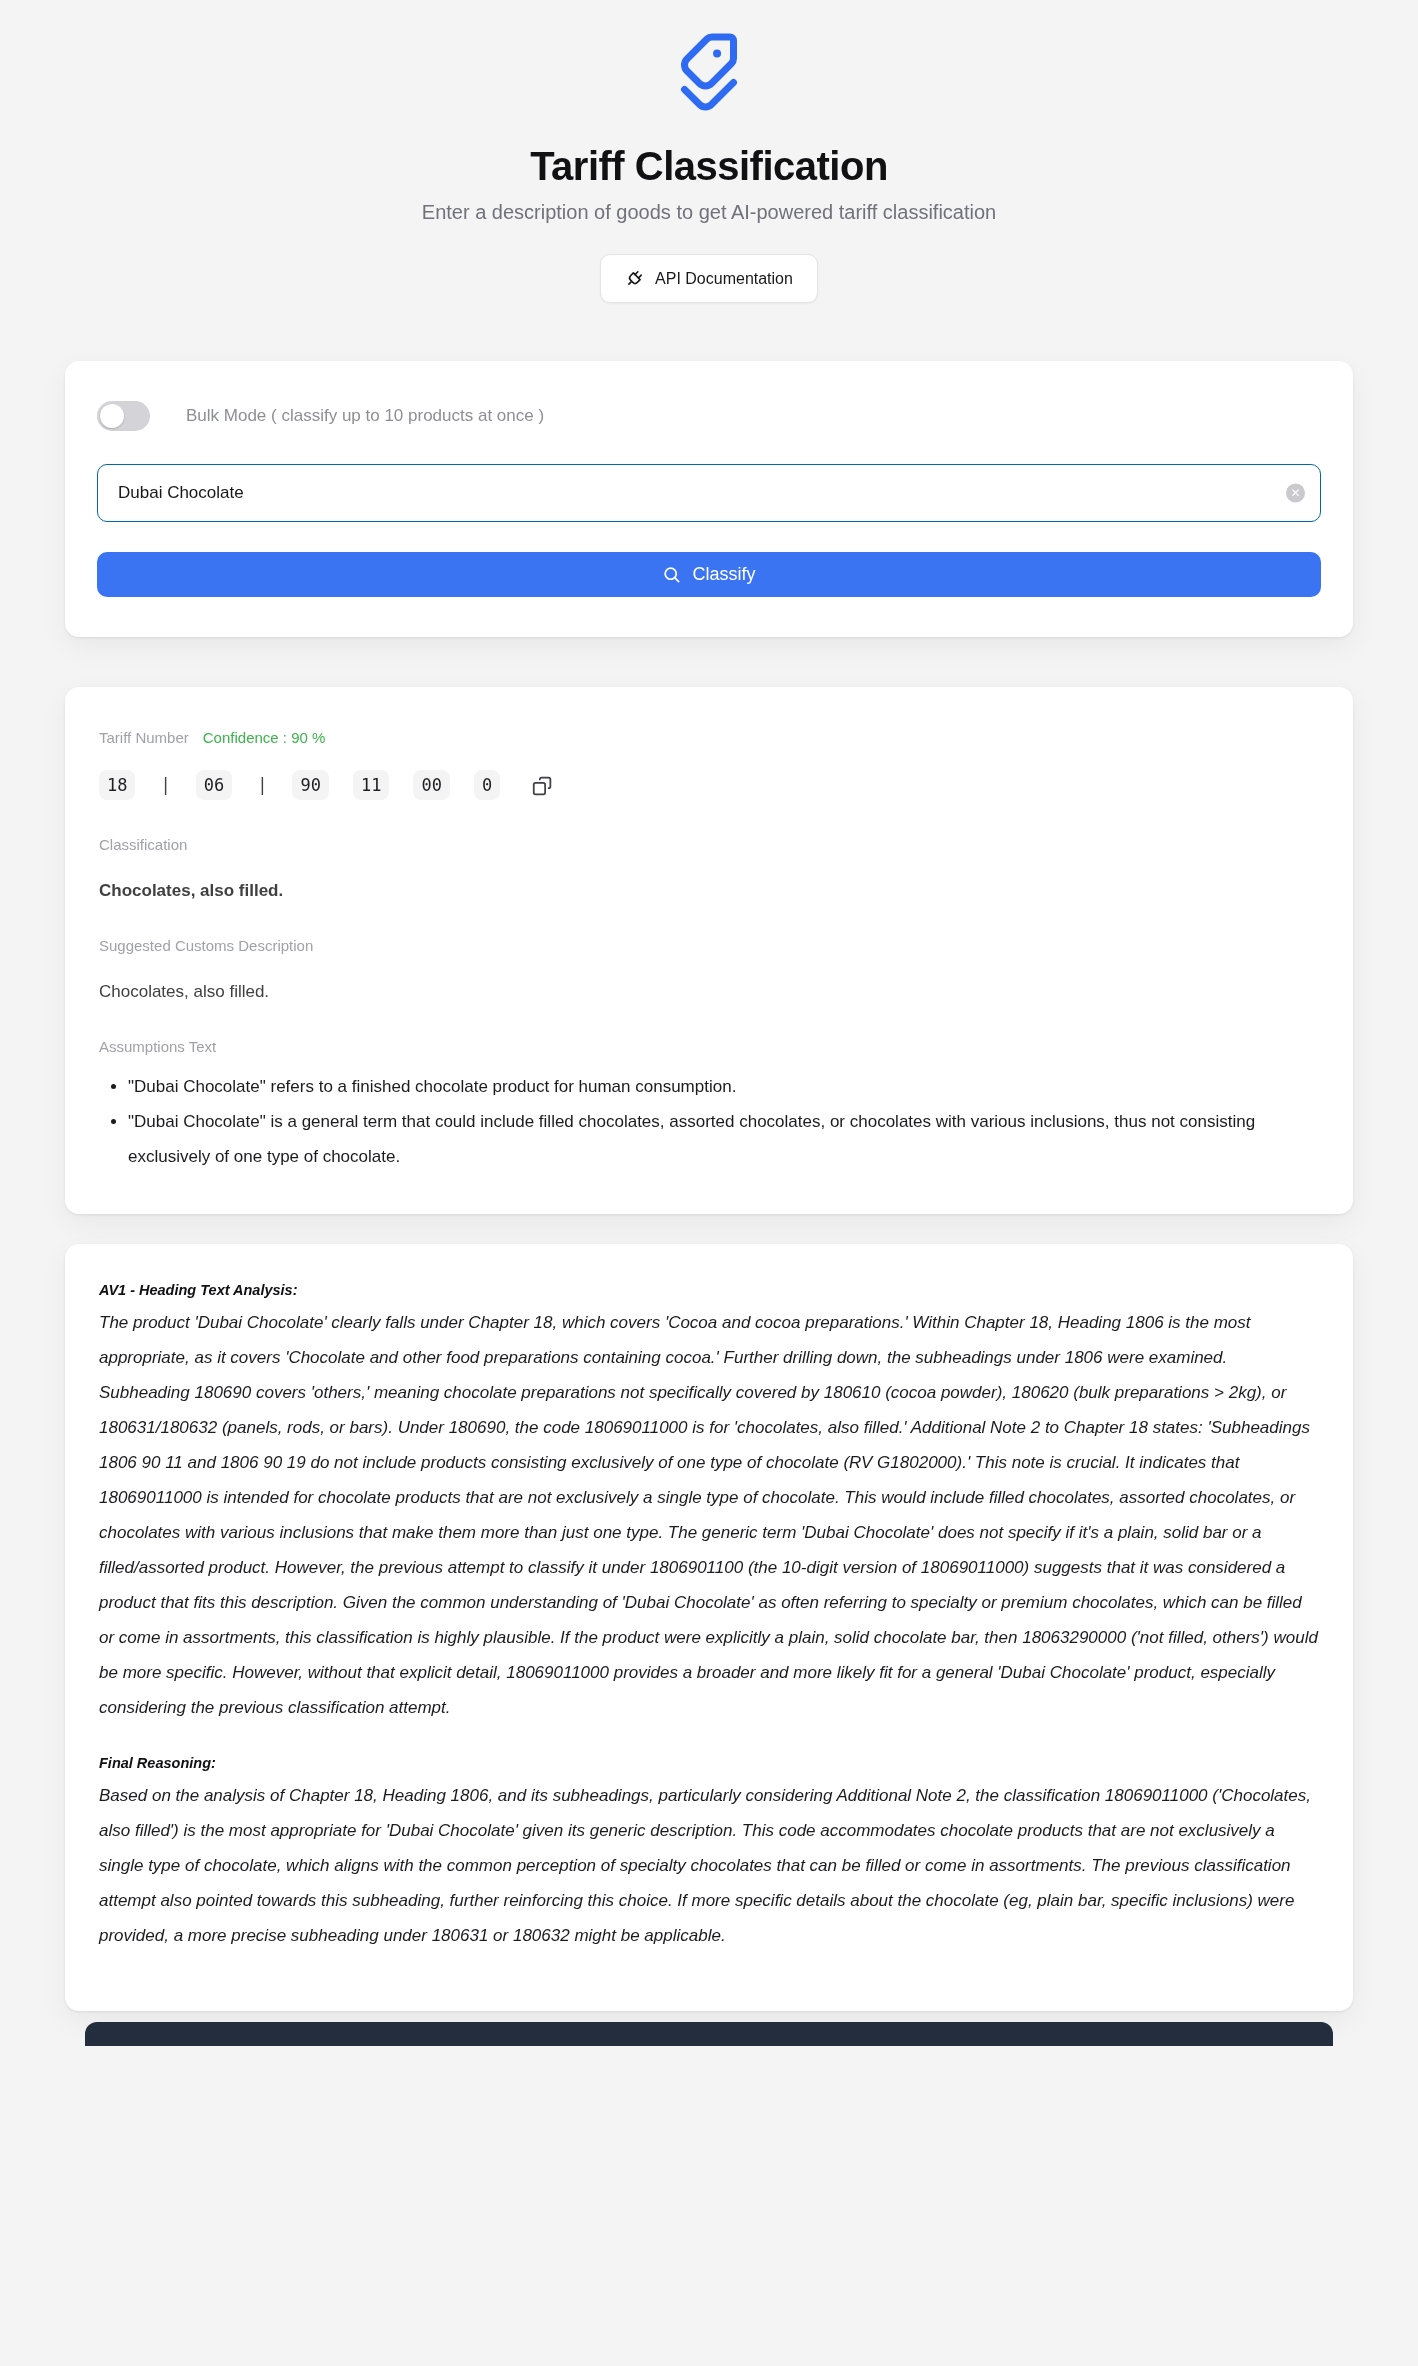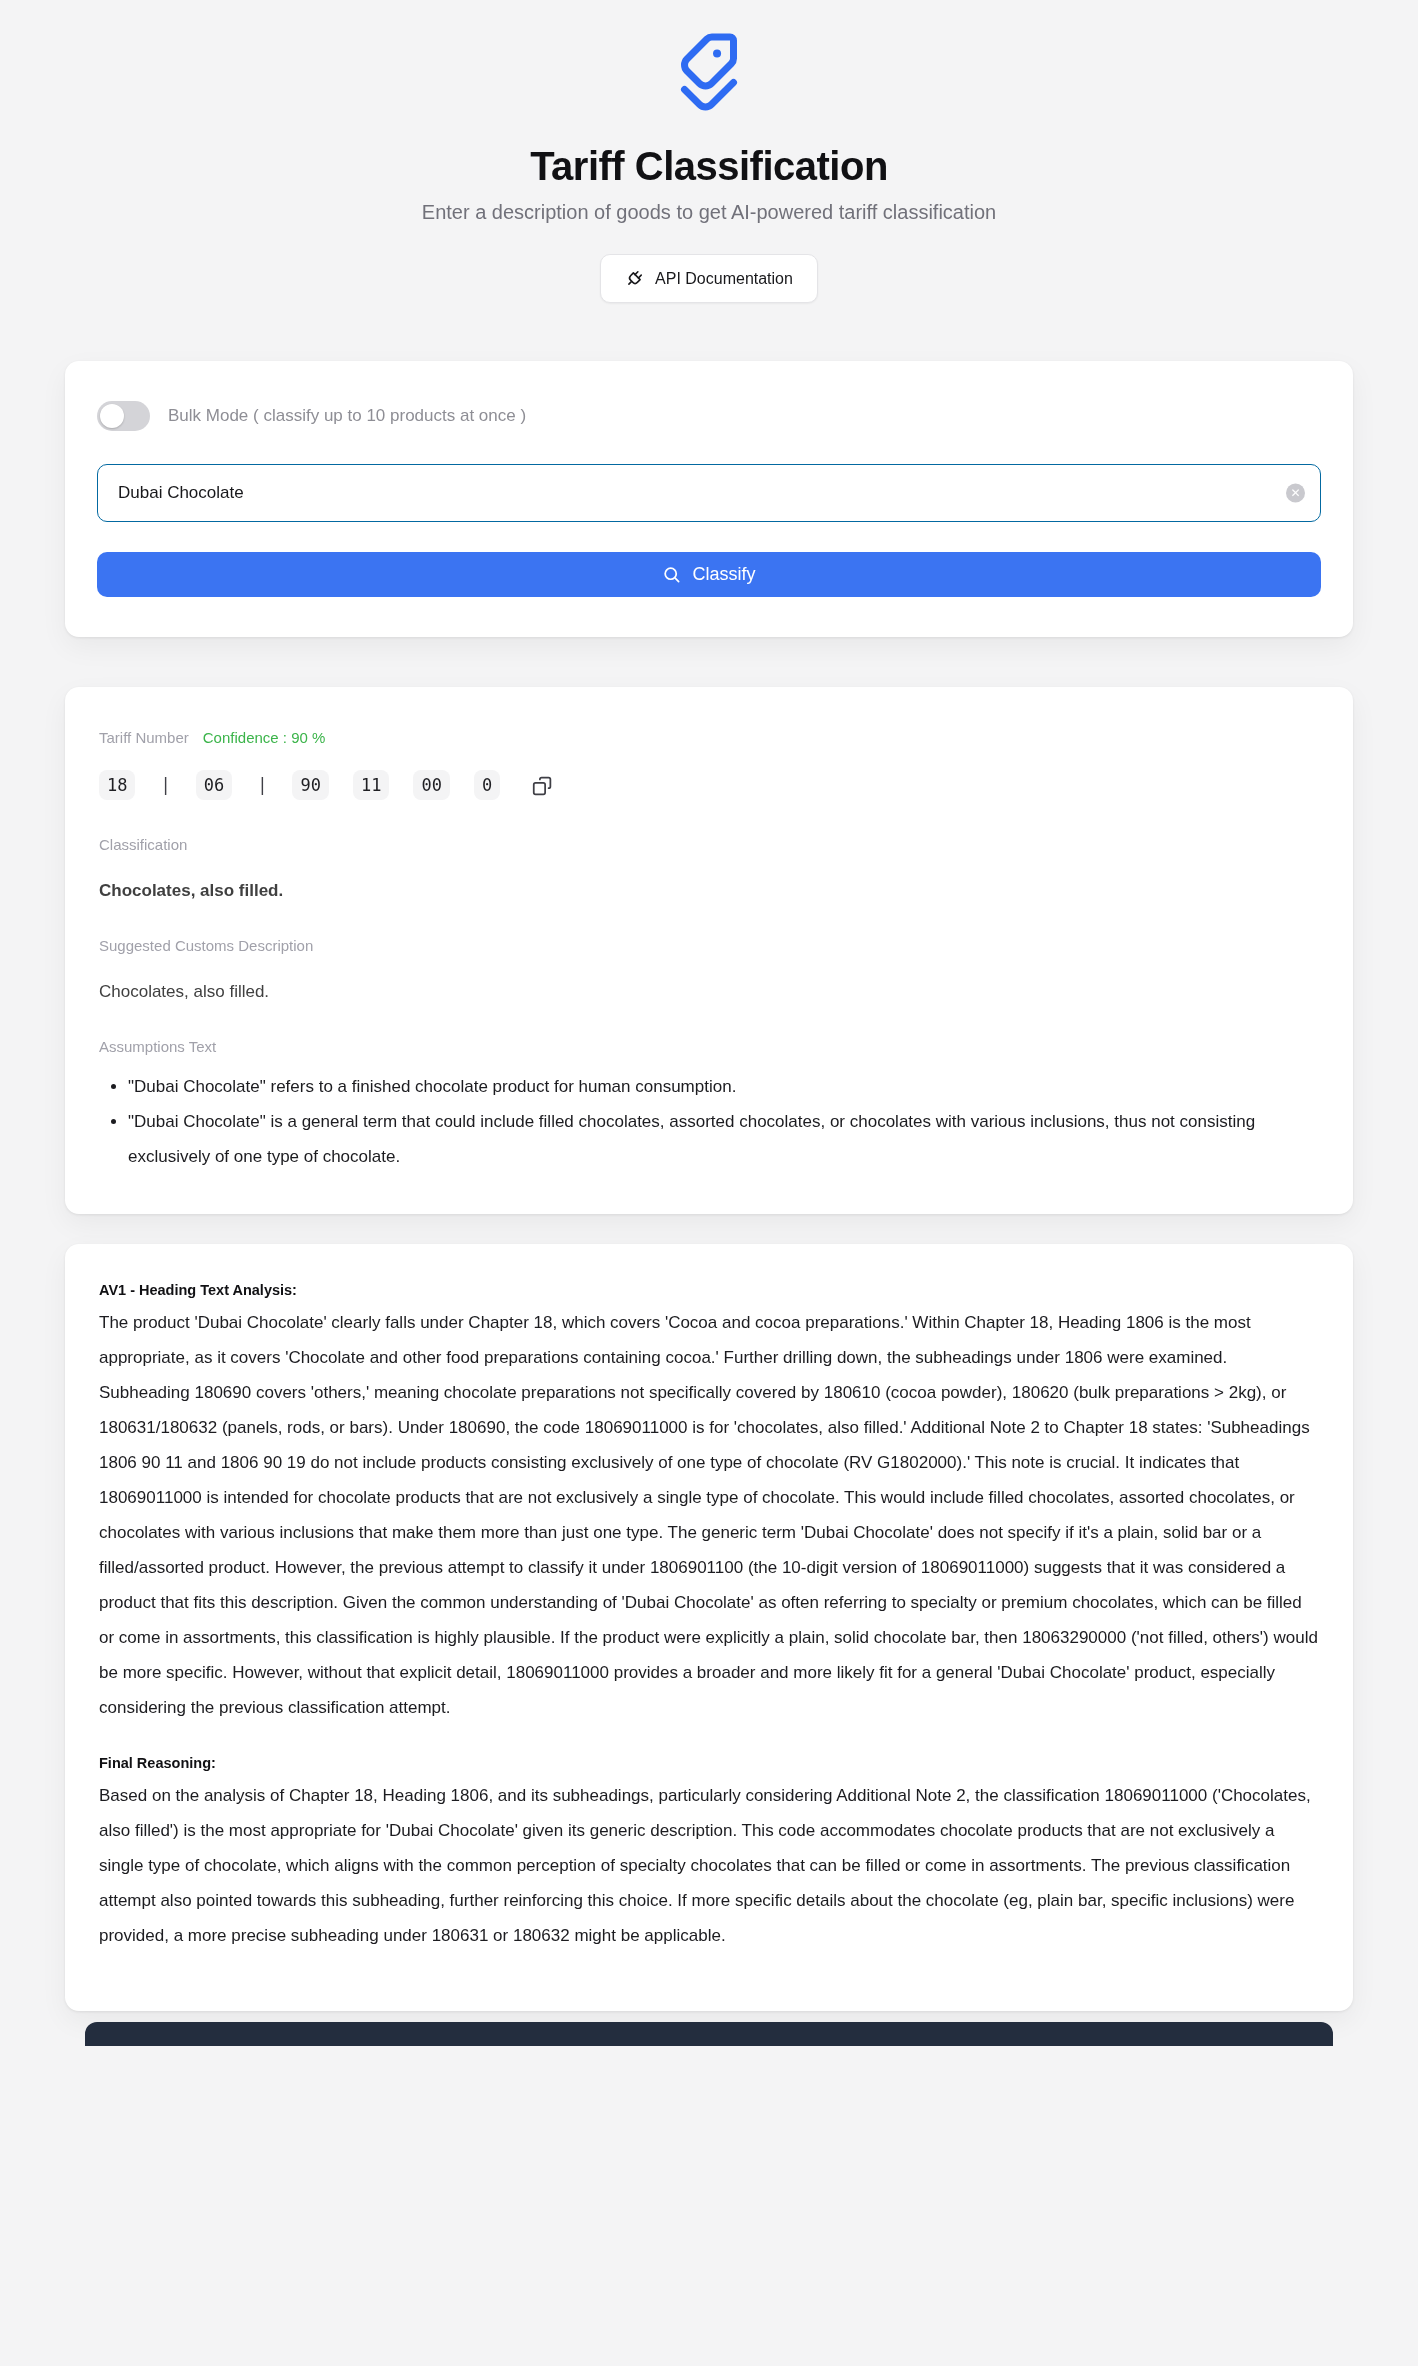--- a/index.html
+++ b/index.html
@@ -31,21 +31,21 @@
   
   .card {
     background: #ffffff; border-radius: 14px;
     box-shadow: 0 1px 3px rgba(0,0,0,0.08), 0 10px 28px rgba(0,0,0,0.05);
   }
   .input-card { margin-top: 58px; padding: 40px 32px; }
   .result-card { margin-top: 50px; padding: 42px 34px 40px; }
   .reasoning-card { margin-top: 30px; }
 
   
-  .toggle-row { display: flex; align-items: center; gap: 18px; }
+  .toggle-row { display: flex; align-items: center; gap: 36px; }
   .switch {
     width: 53px; height: 30px; border-radius: 15px; background: #d4d4d8;
     position: relative; cursor: pointer; flex: 0 0 auto;
   }
   .switch .knob {
     position: absolute; left: 3px; top: 3px; width: 24px; height: 24px;
     border-radius: 50%; background: #ffffff; box-shadow: 0 1px 2px rgba(0,0,0,0.2);
   }
   .toggle-label { font-size: 17px; color: #8e8e95; }
   .input-wrap { position: relative; margin-top: 33px; }
@@ -80,21 +80,21 @@
   .copy-btn { background: none; border: none; cursor: pointer; margin-left: 8px; display: flex; align-items: center; }
   .field-label { margin-top: 36px; }
   .field-value { margin-top: 28px; font-size: 17px; color: #404040; }
   .field-value.bold { font-weight: 700; }
   .assumptions { margin: 14px 0 0 0; padding-left: 29px; }
   .assumptions li { font-size: 17px; line-height: 35px; color: #1c1c20; }
 
   
   .reasoning-header { padding: 30px 34px; border-bottom: 1px solid #ececee; }
   .reasoning-header h2 { font-size: 19px; font-weight: 700; color: #111114; }
-  .reasoning-body { padding: 38px 34px 58px; }
+  .reasoning-body { padding: 38px 34px 58px; font-style: italic; }
   .reasoning-body h3 { font-size: 14.5px; font-weight: 700; color: #111114; margin: 0 0 7px; }
   .reasoning-body .section + .section { margin-top: 30px; }
   .reasoning-body p { font-size: 17px; line-height: 35px; color: #1c1c20; }
 
   
   .next-peek {
     width: 1248px; height: 24px; margin: 11px auto 0;
     background: #232d3e; border-radius: 12px 12px 0 0;
   }
 

